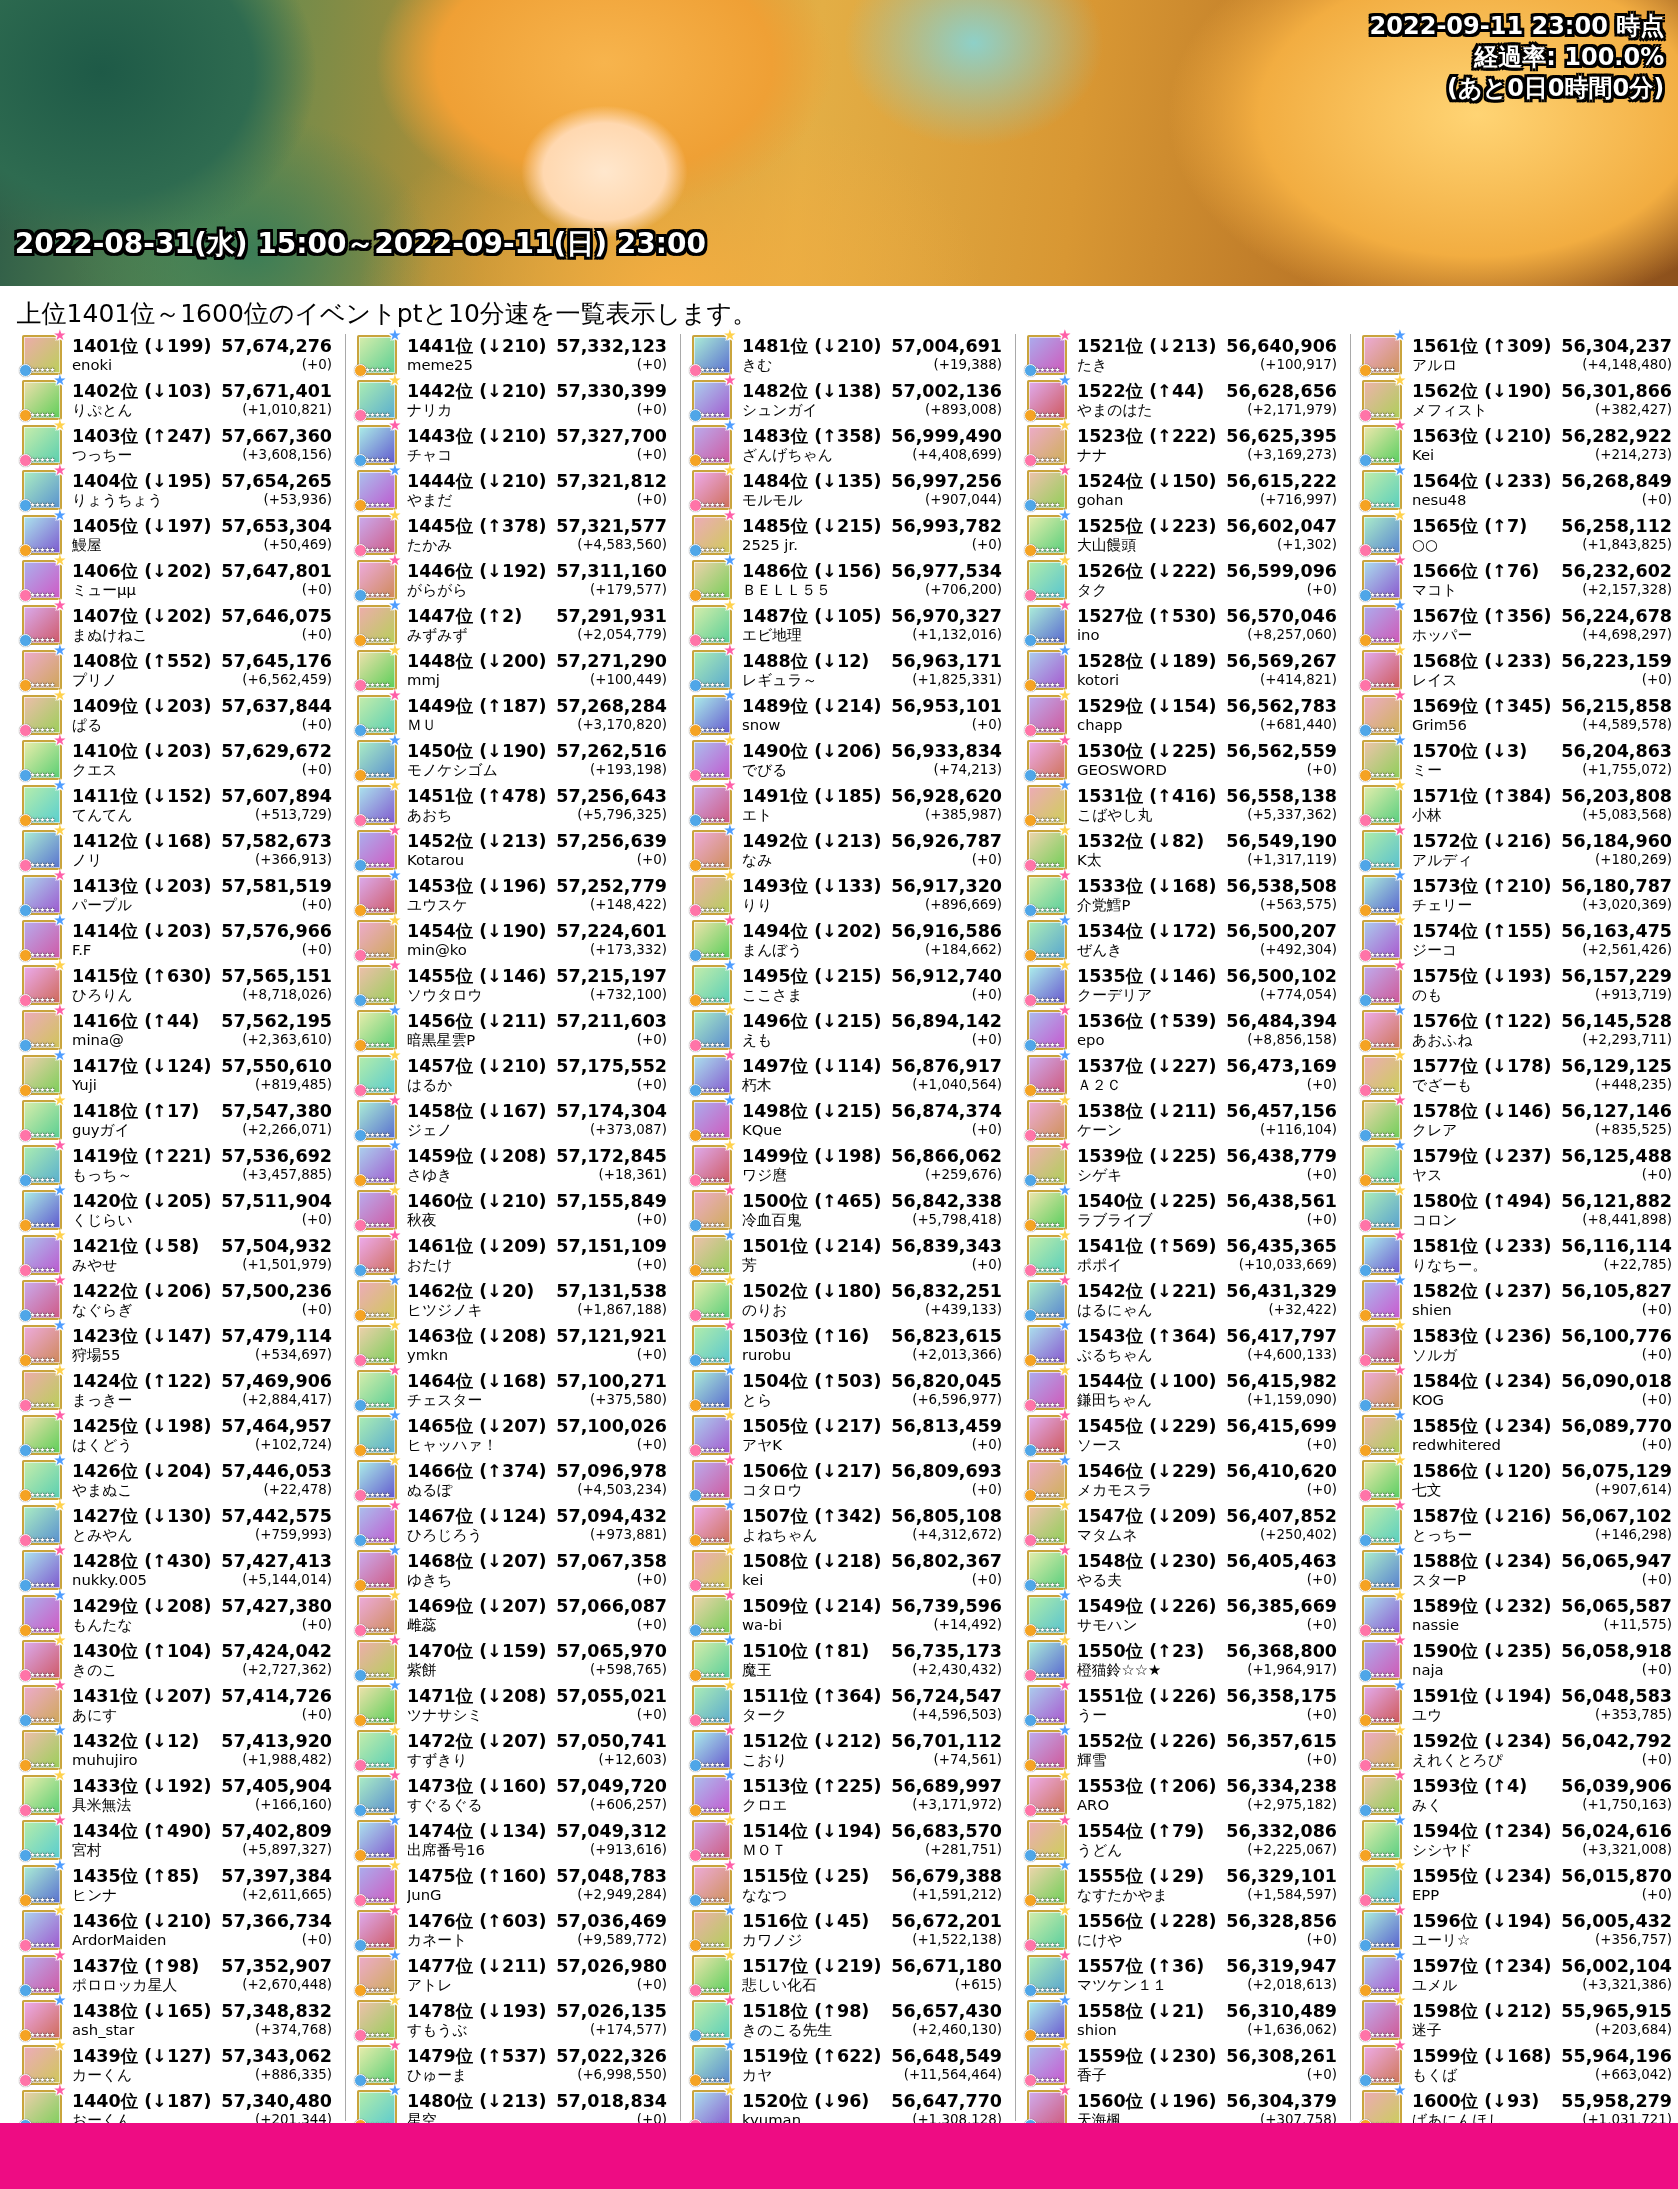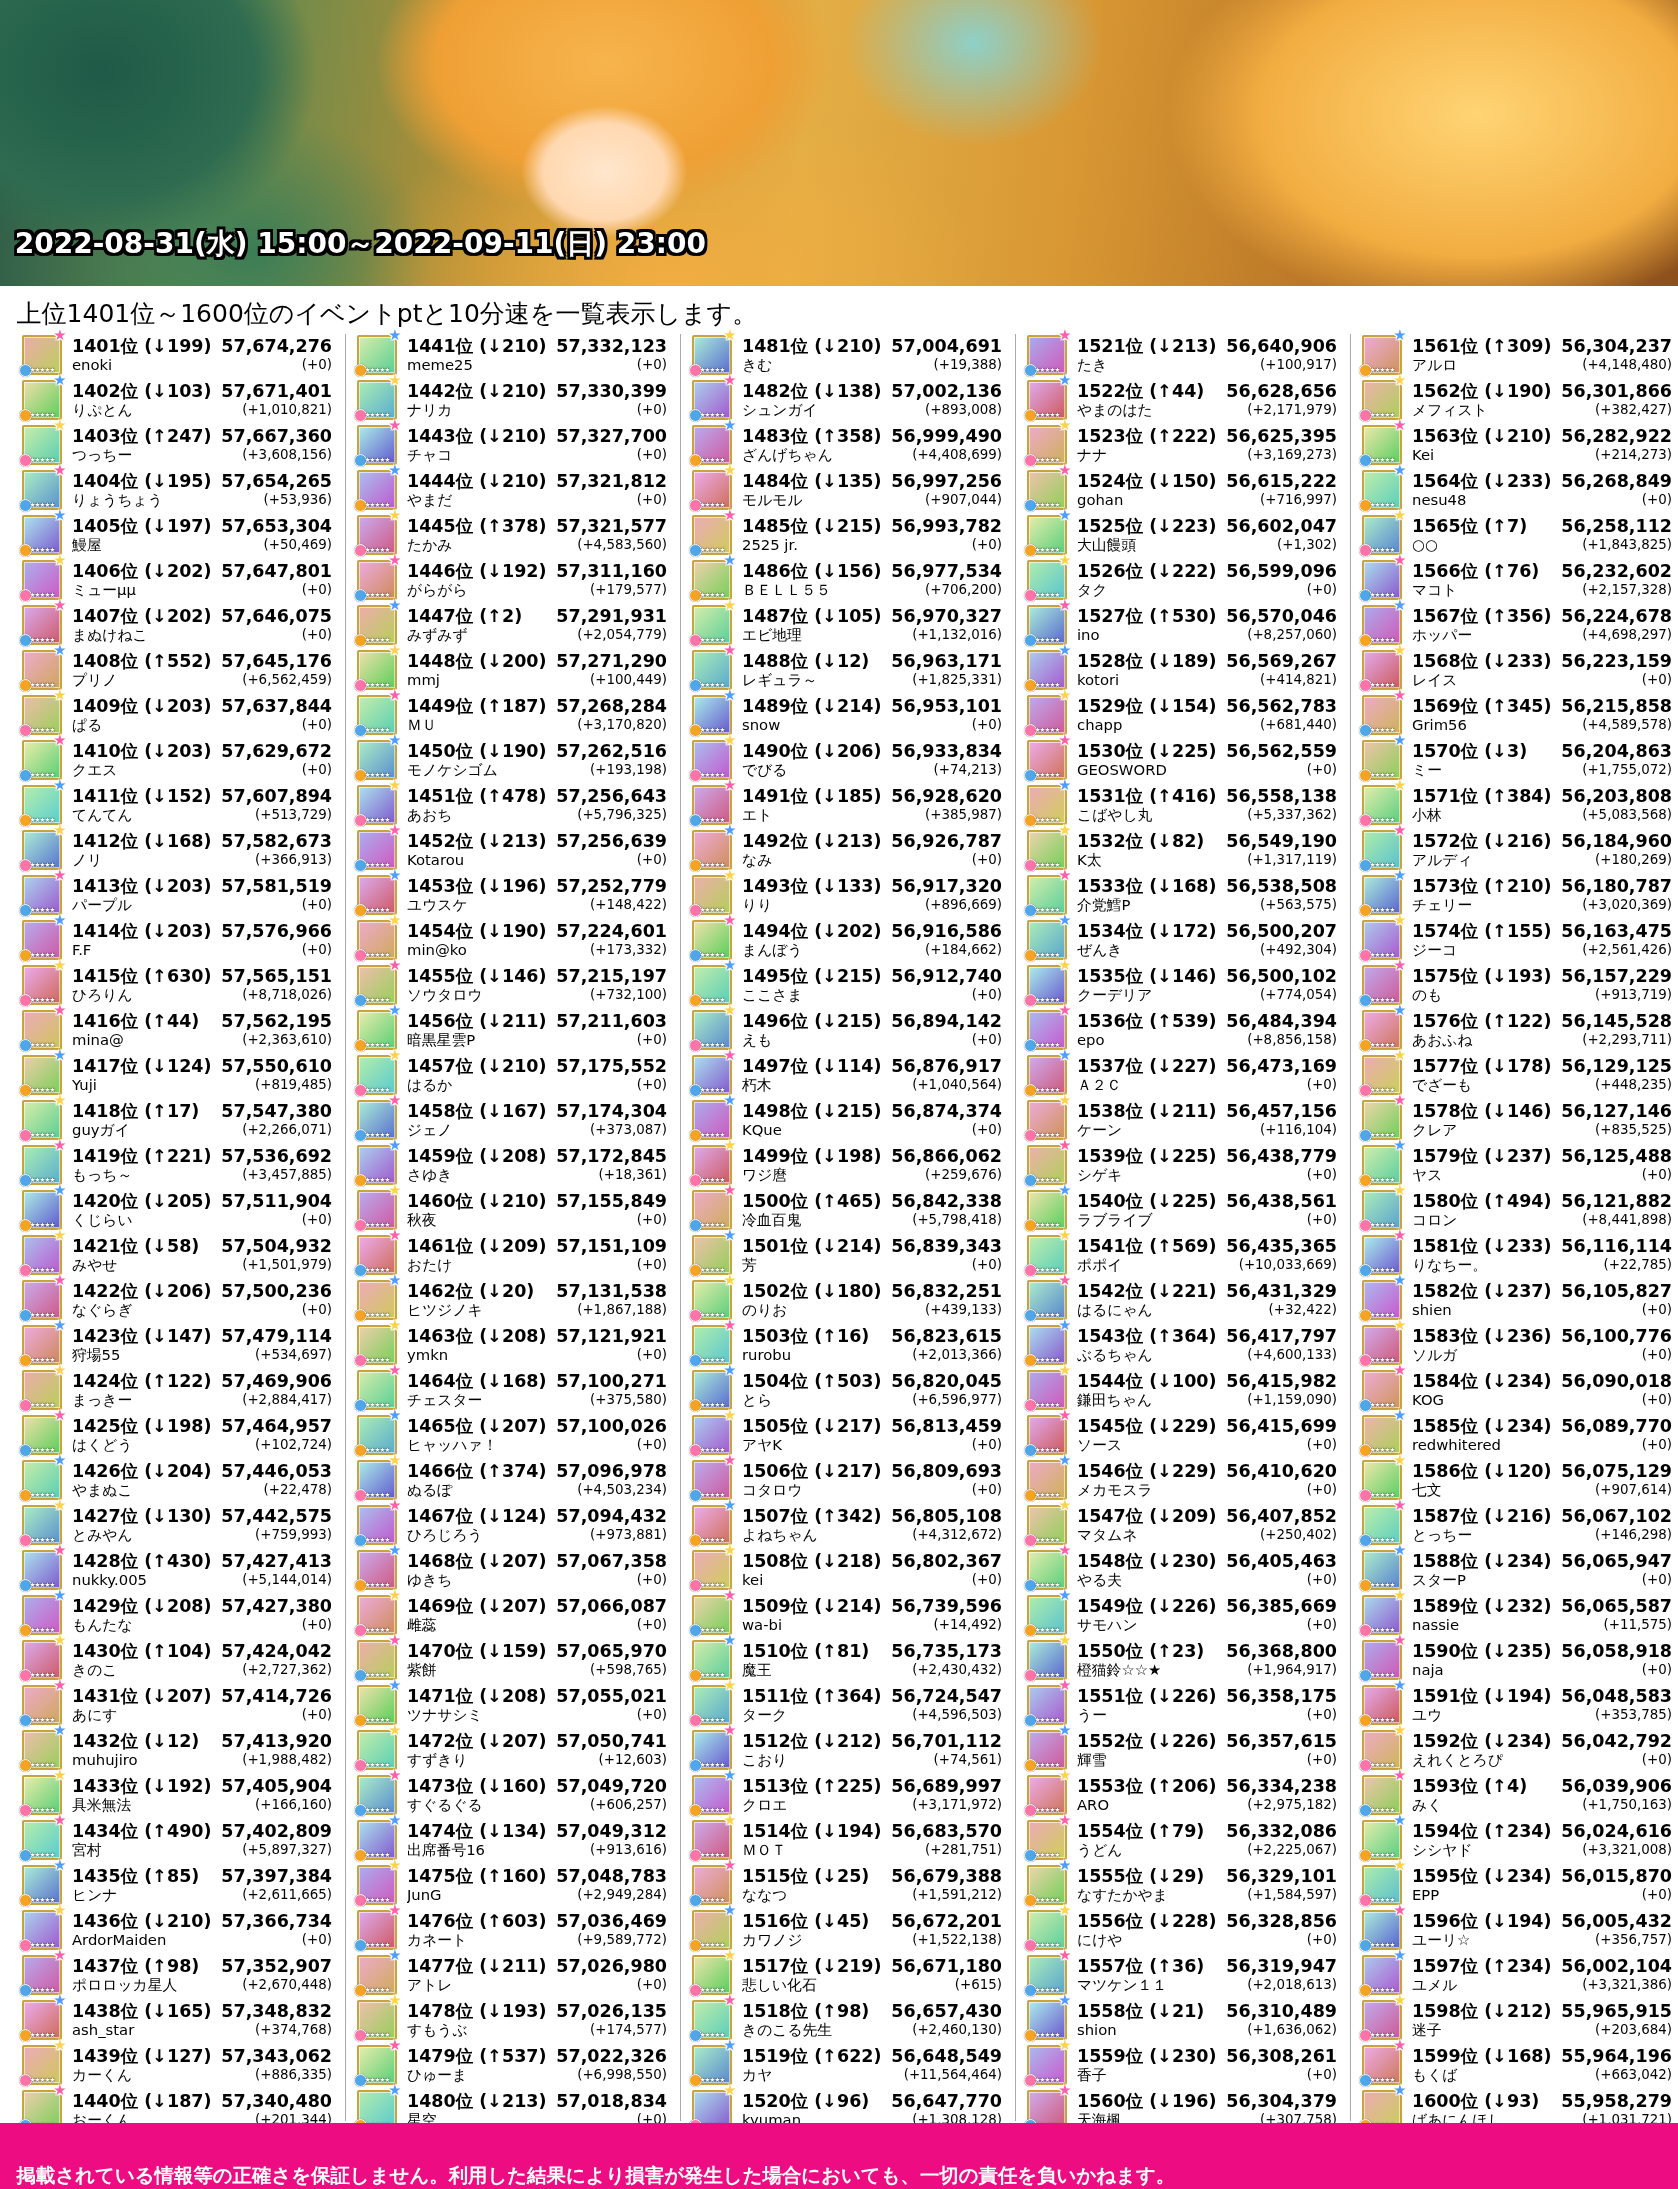--- a/index.html
+++ b/index.html
@@ -54,20 +54,25 @@
   .footer{position:absolute;left:0;top:2123px;width:1679px;height:66px;}
   .f1{position:absolute;left:16.6px;top:5.5px;display:flex;align-items:baseline;gap:22px;color:#fff;}
   .handle{font-size:29px;font-weight:bold;}
   .url{font-size:21px;font-weight:bold;}
   .f2{position:absolute;left:16.6px;top:39px;font-size:19.4px;font-weight:bold;color:#fff;white-space:nowrap;}
 </style>
 </head>
 <body>
 
 <div class="hero">
+  <div class="timebox">
+    <div class="outline">2022-09-11 23:00 時点</div>
+    <div class="outline">経過率: 100.0%</div>
+    <div class="outline">(あと0日0時間0分)</div>
+  </div>
   <div class="period outline">2022-08-31(水) 15:00～2022-09-11(日) 23:00</div>
 </div>
 
 <div class="subtitle">上位1401位～1600位のイベントptと10分速を一覧表示します。</div>
 
 <div class="board">
   <div class="vline" style="left:345px"></div>
   <div class="vline" style="left:680px"></div>
   <div class="vline" style="left:1015px"></div>
   <div class="vline" style="left:1350px"></div>
@@ -3077,15 +3082,14 @@
     </div>
     <div class="rgt">
       <div class="pt">55,958,279</div>
       <div class="gn">(+1,031,721)</div>
     </div>
   </div>
     </div>
 </div>
 
 <div class="footer" style="background: rgb(238, 12, 131);">
-  <div class="f2">掲載されている情報等の正確さを保証しません。利用した結果により損害が発生した場合においても、一切の責任を負いかねます。</div>
 </div>
 
 
 </body></html>

